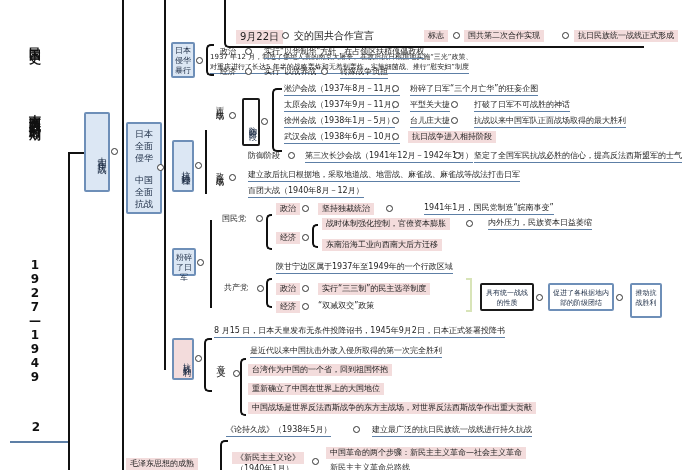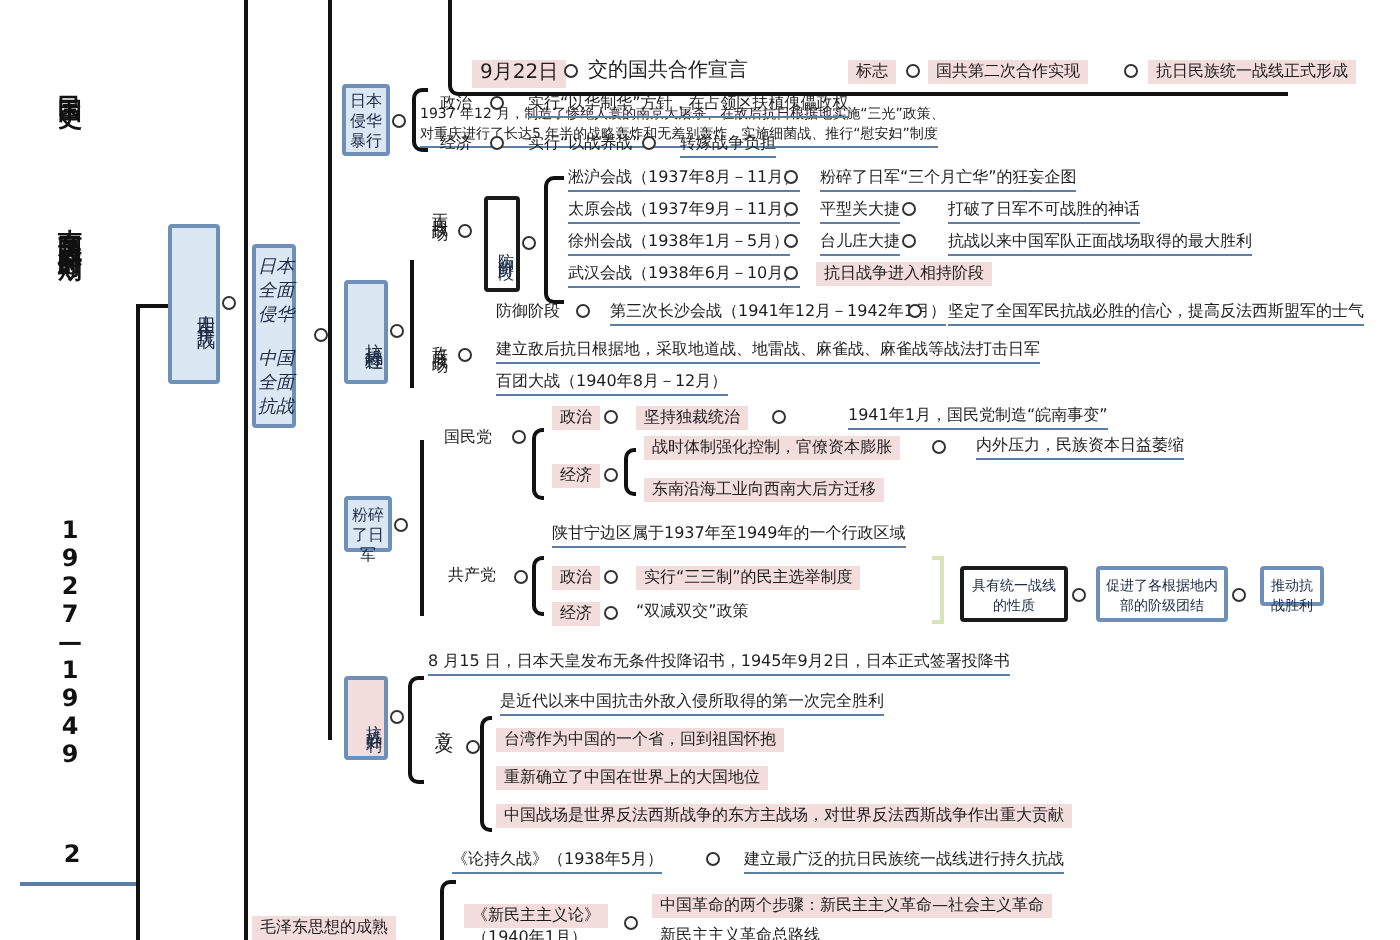--- a/index.html
+++ b/index.html
@@ -28,21 +28,21 @@
 <div class="abs" style="left:10px; top:441px; width:58px; height:2px; background:#5d7fa6;"></div>
 
 <div class="vline" style="left:68px; top:152px; height:318px;"></div>
 <div class="hline" style="left:68px; top:152px; width:16px;"></div>
 
 <div class="node vert" style="left:84px; top:112px; width:26px; height:80px; padding-top:6px;">十四年抗战</div>
 <div class="circle" style="left:111px; top:148px;"></div>
 
 <div class="vline" style="left:122px; top:0; height:470px;"></div>
 
-<div class="node" style="left:126px; top:122px; width:22px; height:92px; padding-top:4px;font-style:italic;">
+<div class="node" style="left:126px; top:122px; width:36px; height:92px; padding-top:4px;">
   <div style="white-space:normal; width:20px; margin:0 auto;">日本全面侵华</div>
   <div style="height:10px;"></div>
   <div style="white-space:normal; width:20px; margin:0 auto;">中国全面抗战</div>
 </div>
 <div class="circle" style="left:157px; top:164px;"></div>
 
 <div class="vline" style="left:164px; top:0; height:370px;"></div>
 
 <div class="bracket" style="left:224px; top:-8px; width:420px; height:56px;"></div>
 <div class="abs txt pink" style="left:236px; top:30px; font-size:10px; line-height:12px;">9月22日</div>
@@ -135,21 +135,21 @@
 <div class="circle" style="left:302px; top:285px;"></div>
 <div class="abs txt pink" style="left:318px; top:283px;">实行“三三制”的民主选举制度</div>
 <div class="abs txt pink" style="left:276px; top:301px;">经济</div>
 <div class="circle" style="left:302px; top:303px;"></div>
 <div class="abs txt" style="left:318px; top:301px;">“双减双交”政策</div>
 <div class="abs" style="left:466px; top:278px; width:6px; height:34px; border-right:2px solid #d8e4b8; border-top:2px solid #d8e4b8; border-bottom:2px solid #d8e4b8;"></div>
 <div class="node dark" style="left:480px; top:283px; width:54px; height:28px; white-space:normal; font-size:7px; line-height:10px; padding:3px;">具有统一战线的性质</div>
 <div class="circle" style="left:536px; top:294px;"></div>
 <div class="node" style="left:548px; top:283px; width:66px; height:28px; white-space:normal; font-size:7px; line-height:10px; padding:3px; background:#fff;">促进了各根据地内部的阶级团结</div>
 <div class="circle" style="left:616px; top:294px;"></div>
-<div class="node" style="left:630px; top:283px; width:32px; height:20px; white-space:normal; font-size:7px; line-height:10px; padding:3px; background:#fff;">推动抗战胜利</div>
+<div class="node" style="left:630px; top:283px; width:32px; height:35px; white-space:normal; font-size:7px; line-height:10px; padding:3px; background:#fff;">推动抗战胜利</div>
 
 <div class="abs txt ul" style="left:214px; top:326px;">8 月15 日，日本天皇发布无条件投降诏书，1945年9月2日，日本正式签署投降书</div>
 <div class="node vert" style="left:172px; top:338px; width:22px; height:42px; padding-top:2px; font-size:8px; background:#f3dcdc;">抗战胜利</div>
 <div class="circle" style="left:195px; top:355px;"></div>
 <div class="bracket" style="left:204px; top:338px; width:8px; height:54px;"></div>
 <div class="abs txt vert" style="left:216px; top:358px; font-size:9px;">意义</div>
 <div class="circle" style="left:233px; top:370px;"></div>
 <div class="bracket" style="left:240px; top:358px; width:6px; height:58px;"></div>
 <div class="abs txt ul" style="left:250px; top:346px;">是近代以来中国抗击外敌入侵所取得的第一次完全胜利</div>
 <div class="abs txt pink" style="left:248px; top:364px;">台湾作为中国的一个省，回到祖国怀抱</div>

